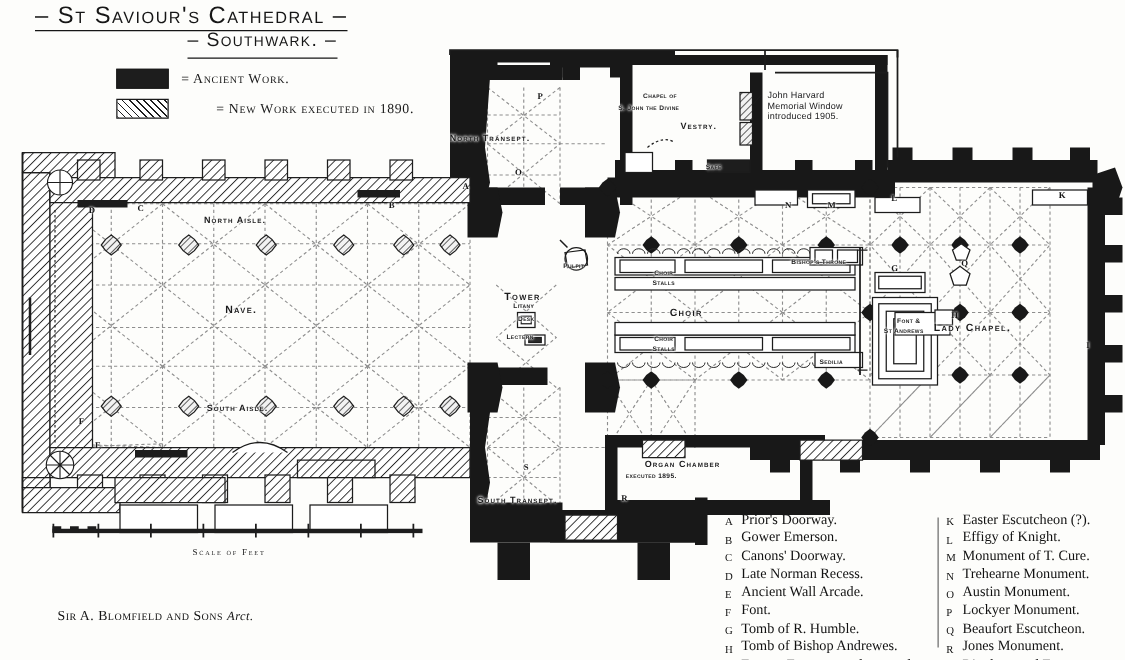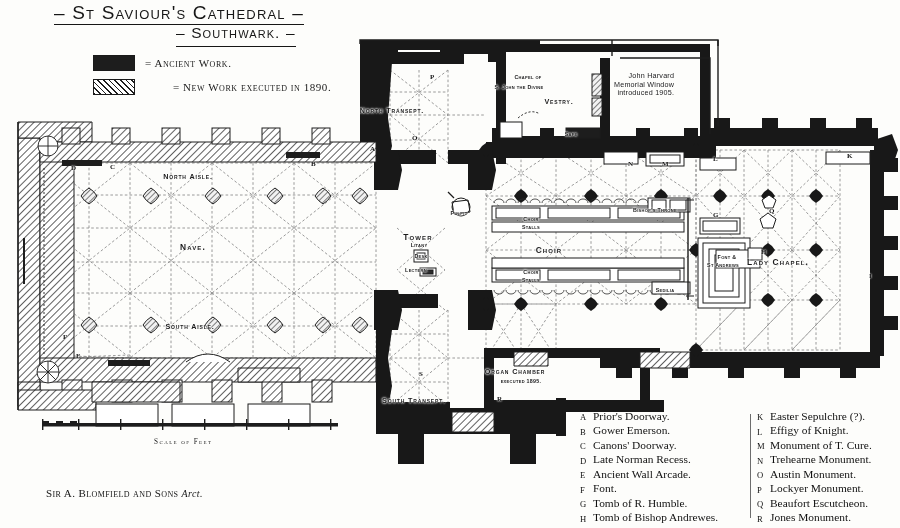--- a/index.html
+++ b/index.html
@@ -17,41 +17,41 @@
     font-family:"Liberation Sans",sans-serif;
     font-size:19px;letter-spacing:1.2px;font-weight:400;
     color:#161616;white-space:nowrap;
   }
   .title-main .u{border-bottom:1.5px solid #161616;padding-bottom:1px;}
   .title-sub{
     position:absolute;left:150px;top:24px;
     font-size:15.5px;letter-spacing:1.1px;color:#161616;white-space:nowrap;
   }
   .title-sub .u{border-bottom:1.5px solid #161616;padding-bottom:5px;}
-  .sc{font-variant:small-caps;margin-left:26px;}
+  .sc{font-variant:small-caps;}
 
   
   .keybox{position:absolute;}
   .sw{position:absolute;width:40px;height:14px;border:1px solid #1a1a1a;}
   .sw.ancient{background:#1d1d1d;}
   .sw.newwork{
     background:
       repeating-linear-gradient(45deg,#1d1d1d 0 1px,transparent 1px 4px),
       #ffffff;
   }
   .keylabel{
     position:absolute;font-size:11px;letter-spacing:.55px;
     color:#1a1a1a;white-space:nowrap;font-variant:small-caps;font-family:Liberation Serif, serif;
   }
 
   
   .plabel{
     position:absolute;font-size:7.2px;letter-spacing:.85px;
     color:#1b1b1b;white-space:nowrap;font-variant:small-caps;
-    font-weight:600;text-shadow:0 0 2px #fff,0 0 2px #fff,0 0 3px #fff;text-align:right;
+    font-weight:600;text-shadow:0 0 2px #fff,0 0 2px #fff,0 0 3px #fff;
   }
   .plabel.big{font-size:8.4px;letter-spacing:1.1px;}
   .plabel.tiny{font-size:5.3px;letter-spacing:.3px;font-weight:700;}
   .plabel.note{
     font-variant:normal;font-size:7.2px;letter-spacing:.2px;
     font-weight:500;line-height:8.6px;white-space:pre;
   }
 
   .marker{
     position:absolute;font-size:7px;font-weight:700;color:#141414;
@@ -475,21 +475,21 @@
       <div class="plabel tiny" style="left: 416px; top: 270px; transform: translate(-50%, -50%);">Lectern</div>
       <div class="plabel tiny" style="left: 459px; top: 213px; transform: translate(-50%, -50%);">Pulpit</div>
       <div class="plabel big" style="left: 549px; top: 250px; transform: translate(-50%, -50%);">Choir</div>
       <div class="plabel tiny" style="left: 531px; top: 219px; transform: translate(-50%, -50%);">Choir</div>
       <div class="plabel tiny" style="left: 531px; top: 227px; transform: translate(-50%, -50%);">Stalls</div>
       <div class="plabel tiny" style="left: 531px; top: 272px; transform: translate(-50%, -50%);">Choir</div>
       <div class="plabel tiny" style="left: 531px; top: 280px; transform: translate(-50%, -50%);">Stalls</div>
       <div class="plabel tiny" style="left: 655px; top: 210px; transform: translate(-50%, -50%);">Bishop's Throne</div>
       <div class="plabel tiny" style="left: 665px; top: 290px; transform: translate(-50%, -50%);">Sedilia</div>
       <div class="plabel big" style="left: 778px; top: 262px; transform: translate(-50%, -50%);">Lady Chapel.</div>
-      <div class="plabel" style="left: 515px; top: 371px; transform: translate(-50%, -50%);">Organ Chamber</div>
+      <div class="plabel" style="left: 546px; top: 371px; transform: translate(-50%, -50%);">Organ Chamber</div>
       <div class="plabel tiny" style="left: 521px; top: 381px; transform: translate(-50%, -50%);">executed 1895.</div>
       <div class="plabel" style="left: 527px; top: 101px; transform: translate(-50%, -50%); margin-left: 32px;">Vestry.</div>
       <div class="plabel tiny" style="left: 528px; top: 77px; transform: translate(-50%, -50%);">Chapel of</div>
       <div class="plabel tiny" style="left: 519px; top: 87px; transform: translate(-50%, -50%);">S. John the Divine</div>
       <div class="plabel tiny" style="left: 571px; top: 134px; transform: translate(-50%, -50%);">Safe</div>
       <div class="plabel tiny" style="left: 727px; top: 257px; transform: translate(-50%, -50%);">Font &amp;</div>
       <div class="plabel tiny" style="left: 723px; top: 265px; transform: translate(-50%, -50%);">St Andrews</div>
     </div>
   <div id="plan-markers">
       <div class="marker" style="left: 370px; top: 145px;">A</div>
@@ -560,21 +560,21 @@
         <span class="reftext"><span>Tomb of Bishop Andrewes.</span></span>
       </div>
       <div class="refrow">
         <span class="refkey">I</span>
         <span class="reftext"><span>Former Entrance to destroyed</span></span>
       </div>
     </div>
   <div class="reflist col2" id="refcol2">
       <div class="refrow">
         <span class="refkey">K</span>
-        <span class="reftext"><span>Easter Sepulchre (?).</span></span>
+        <span class="reftext"><span>Easter Escutcheon (?).</span></span>
       </div>
       <div class="refrow">
         <span class="refkey">L</span>
         <span class="reftext"><span>Effigy of Knight.</span></span>
       </div>
       <div class="refrow">
         <span class="refkey">M</span>
         <span class="reftext"><span>Monument of T. Cure.</span></span>
       </div>
       <div class="refrow">

